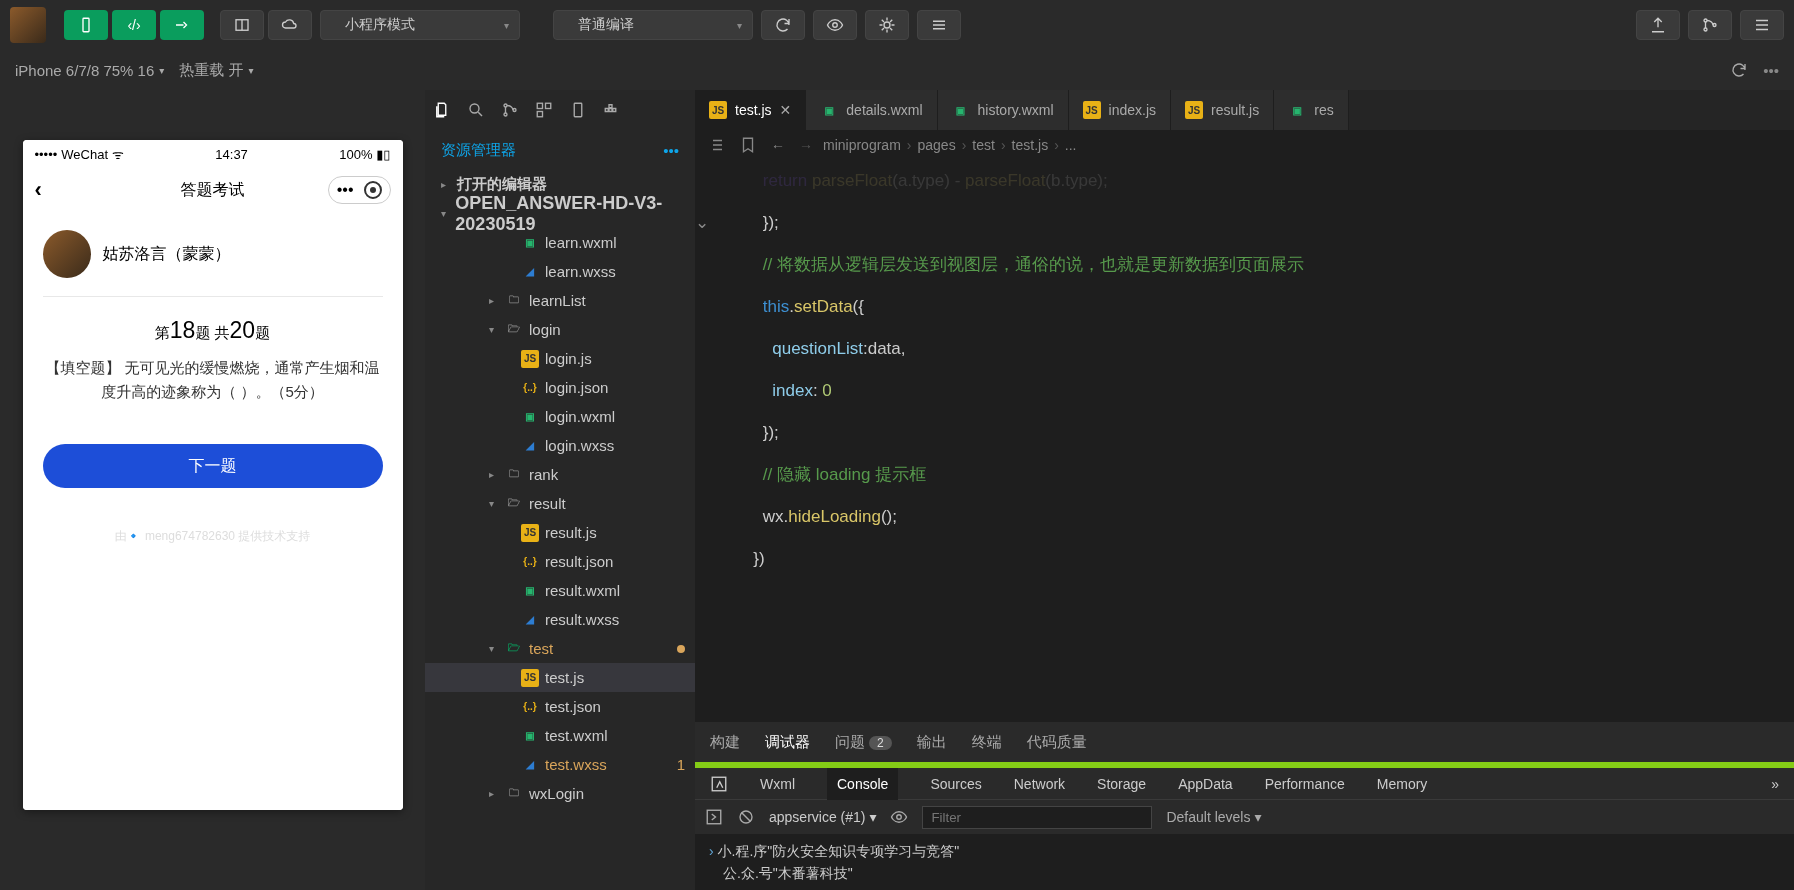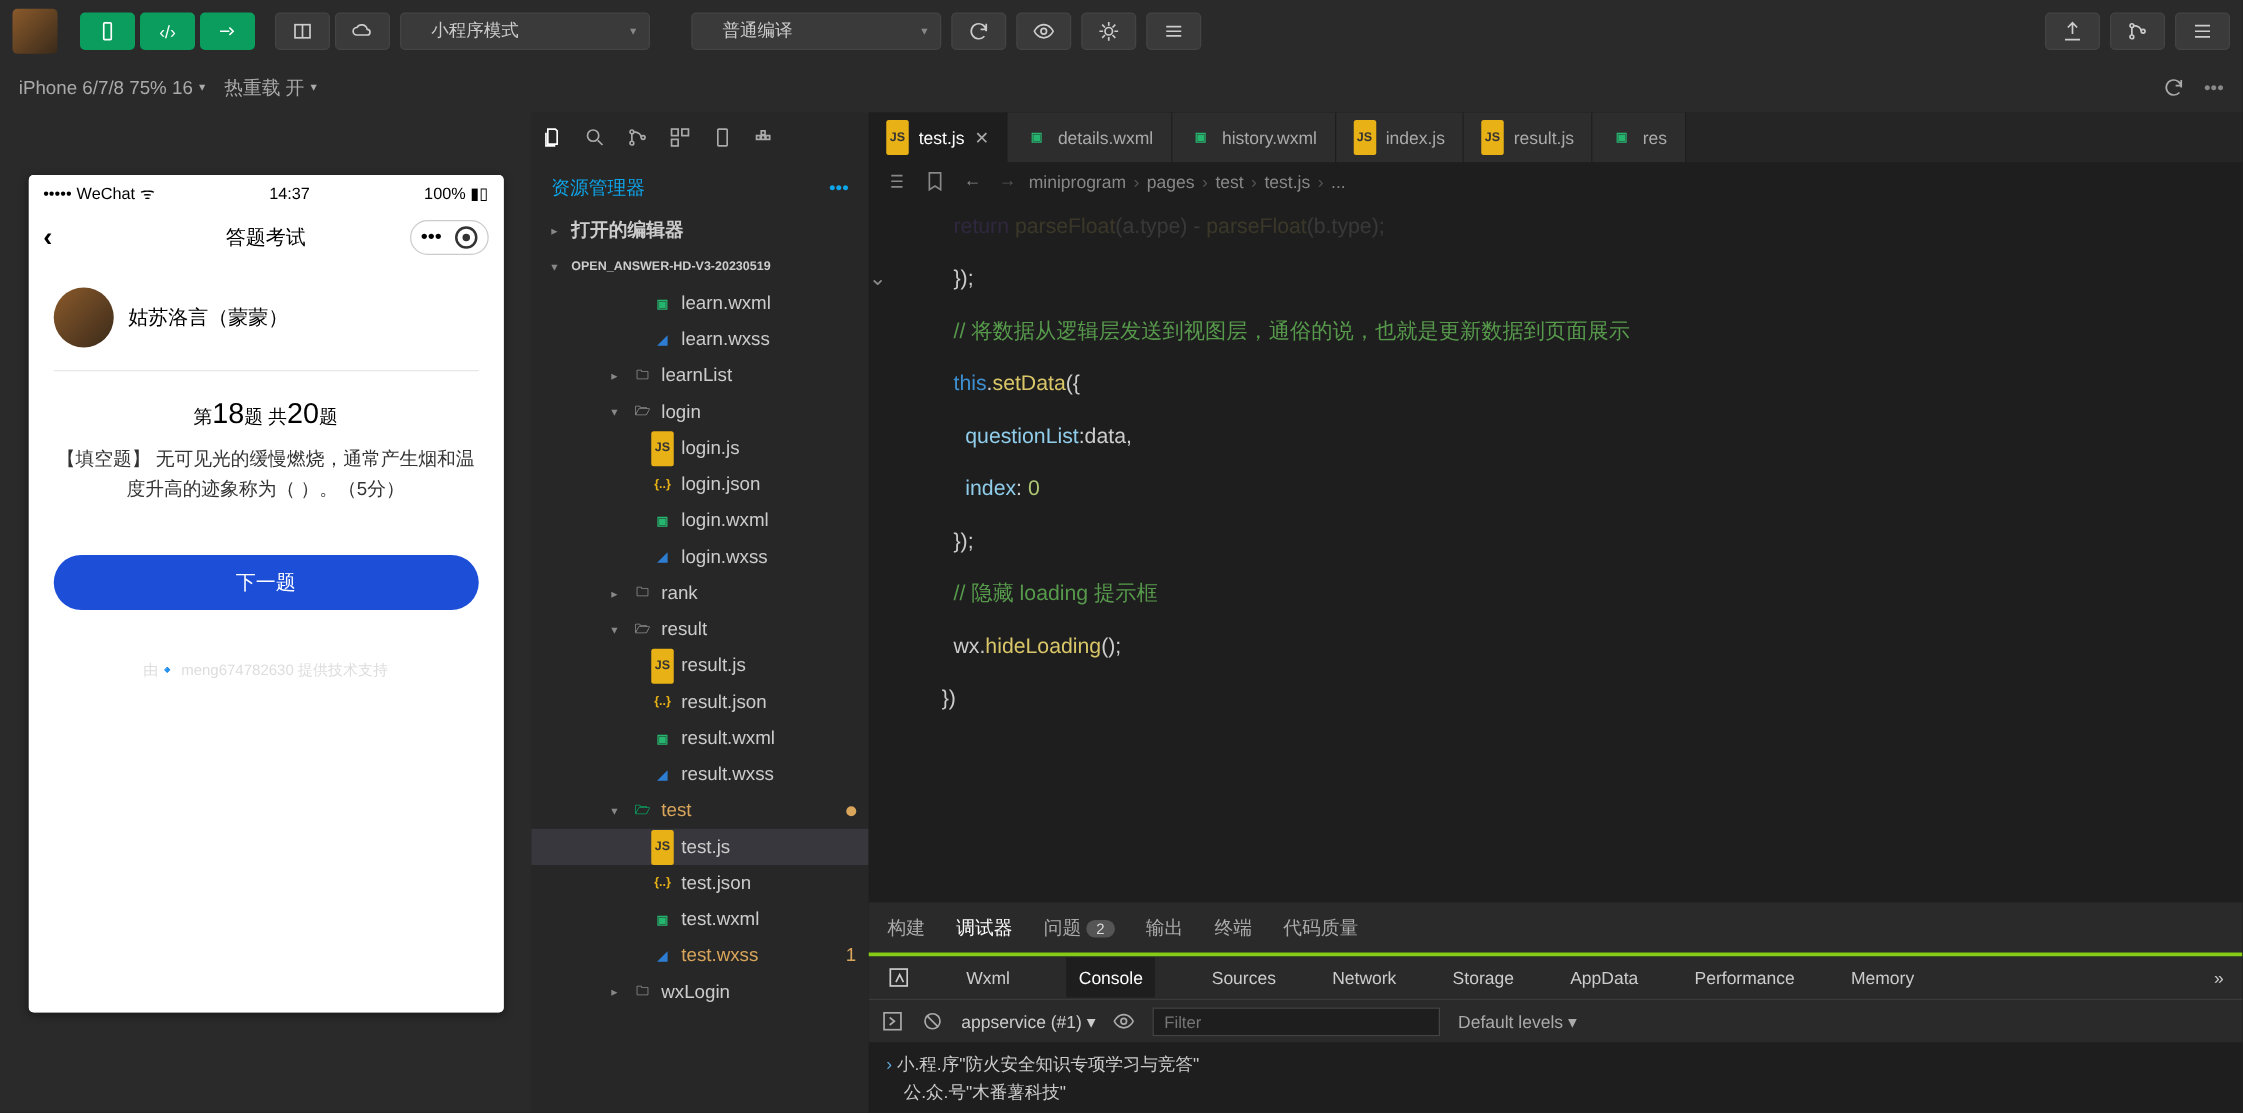--- a/index.html
+++ b/index.html
@@ -40,21 +40,21 @@
 .sidebar { width:270px; background:#272727; display:flex; flex-direction:column; }
 .side-icons { height:40px; display:flex; align-items:center; padding:0 8px; gap:16px; color:#aaa; }
 .side-icons svg { width:20px; height:20px; }
 .explorer-head { height:40px; display:flex; align-items:center; padding:0 16px; justify-content:space-between; color:#0ea5e9; font-size:15px; }
 .tree { flex:1; overflow:auto; font-size:15px; color:#ccc; }
 .tree-row { height:29px; display:flex; align-items:center; padding-left:16px; cursor:pointer; gap:6px; }
 .tree-row.selected { background:#37373d; }
 .tree-row .arrow { width:10px; font-size:10px; color:#888; }
 .tree-row .fname { color:#ccc; }
 .tree-row.modified .fname { color:#d9a55b; }
-.ic { width:18px; height:28px; display:flex; align-items:center; justify-content:center; border-radius:2px; font-size:10px; font-weight:bold; }
+.ic { width:18px; height:18px; display:flex; align-items:center; justify-content:center; border-radius:2px; font-size:10px; font-weight:bold; }
 .ic-js { background:#e8b116; color:#333; }
 .ic-json { color:#e8b116; }
 .ic-wxml { color:#26b56e; background:transparent; }
 .ic-wxss { color:#2d7dd2; }
 .ic-folder { color:#888; }
 .ic-folder-open { color:#888; }
 .ic-folder-test { color:#0a9d5d; }
 .editor-area { flex:1; display:flex; flex-direction:column; background:#1e1e1e; }
 .tabs { height:40px; background:#252525; display:flex; align-items:stretch; overflow:hidden; }
 .tab { padding:0 14px; display:flex; align-items:center; gap:8px; background:#2d2d2d; color:#aaa; font-size:14px; border-right:1px solid #1e1e1e; cursor:pointer; white-space:nowrap; }
@@ -70,21 +70,21 @@
 .code { flex:1; white-space:pre; color:#ccc; }
 .tok-kw { color:#8b5cf6; }
 .tok-fn { color:#d9c668; }
 .tok-num { color:#b0c975; }
 .tok-cmt { color:#579a4c; }
 .tok-prop { color:#8fcdea; }
 .tok-this { color:#3d8fd1; }
 .devtools-head { height:40px; background:#2a2a2a; display:flex; align-items:center; padding:0 15px; gap:25px; font-size:15px; color:#aaa; }
 .devtools-head .dt-tab.active { color:#fff; }
 .badge { background:#555; color:#ddd; border-radius:10px; padding:0 8px; font-size:12px; margin-left:4px; }
-.devtools-sub { height:38px; background:#2a2a2a; display:flex; align-items:center; padding:0 15px; gap:45px; color:#ccc; border-top:3px solid #84cc16; border-bottom:1px solid #3a3a3a; }
+.devtools-sub { height:38px; background:#2a2a2a; display:flex; align-items:center; padding:0 15px; gap:32px; color:#ccc; border-top:6px solid #84cc16; border-bottom:1px solid #3a3a3a; }
 .devtools-sub .ds-tab { cursor:pointer; }
 .devtools-sub .ds-tab.active { color:#fff; background:#1e1e1e; padding:8px 10px; margin:-8px 0; }
 .console-bar { height:34px; display:flex; align-items:center; padding:0 10px; gap:14px; background:#2a2a2a; color:#aaa; font-size:14px; }
 .console-bar .ctx { border:none; color:#ccc; }
 .console-bar .filter { background:#1e1e1e; border:1px solid #444; color:#ccc; padding:3px 8px; width:230px; }
 .console-bar .levels { display:flex; align-items:center; gap:4px; }
 .console-out { flex:0 0 auto; padding:6px 14px; font-size:14px; background:#1e1e1e; color:#ccc; line-height:22px; }
 .console-out .cr { color:#62a7d6; }
 .dot-mod { width:8px; height:8px; border-radius:50%; background:#d9a55b; margin-left:auto; margin-right:10px; }
 svg.i { width:18px; height:18px; fill:none; stroke:currentColor; stroke-width:1.8; }
@@ -243,21 +243,21 @@
       <span>资源管理器</span>
       <span>•••</span>
     </div>
     <div class="tree" id="tree">
       <div class="tree-row">
           <span class="arrow">▸</span>
           <b>打开的编辑器</b>
         </div>
       <div class="tree-row">
           <span class="arrow">▾</span>
-          <b style="font-size:10px">OPEN_ANSWER-HD-V3-20230519</b>
+          <b style="font-size:18px">OPEN_ANSWER-HD-V3-20230519</b>
         </div>
     <div class="tree-row" style="padding-left: 80px;">
           <span class="arrow"></span>
           <span class="ic ic-wxml">▣</span>
           <span class="fname">learn.wxml</span>
         </div>
         <div class="tree-row" style="padding-left: 80px;">
           <span class="arrow"></span>
           <span class="ic ic-wxss">◢</span>
           <span class="fname">learn.wxss</span>

